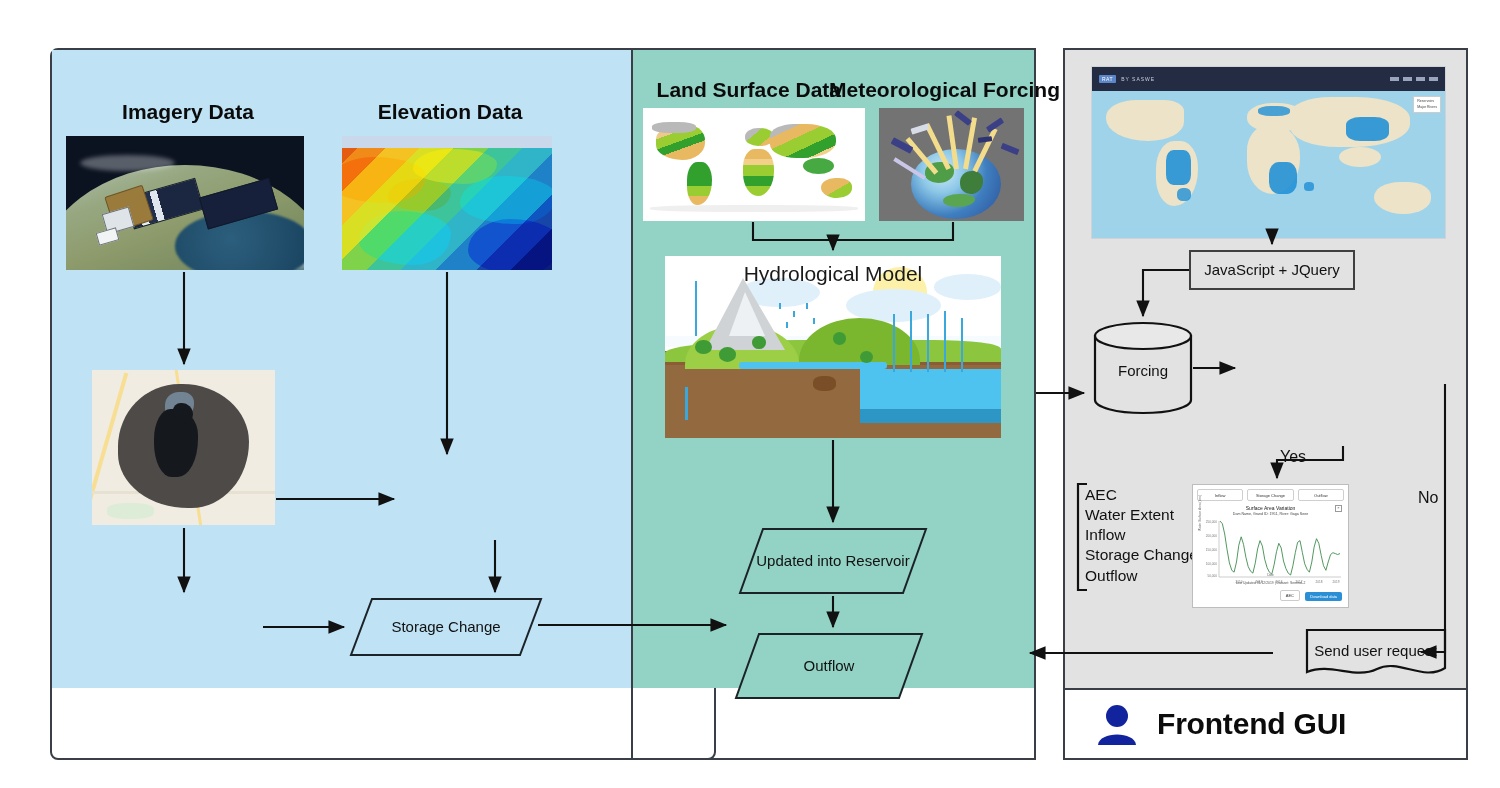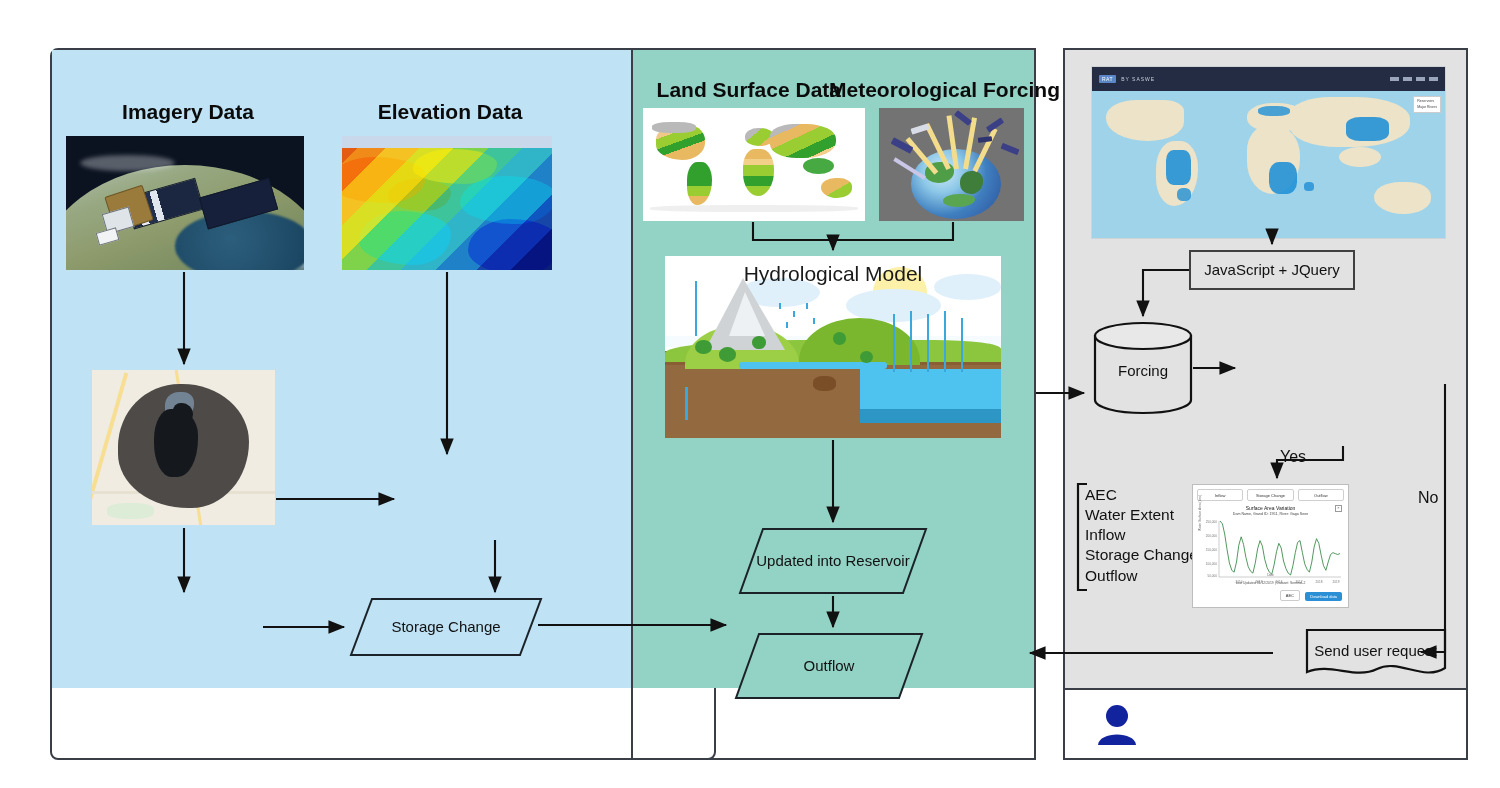--- a/index.html
+++ b/index.html
@@ -448,20 +448,21 @@
     </svg>
   </div>
 
   <div class="footer">
     <span class="gui-ico">
       <svg width="44" height="42" viewBox="0 0 44 42">
         <circle cx="22" cy="13" r="11" fill="#12239e"></circle>
         <path d="M3 42 C4 28, 40 28, 41 42 Z" fill="#12239e"></path>
       </svg>
     </span>
+    <span class="footer-label">Frontend GUI</span>
   </div>
 </div>
 
 <svg class="lay" style="left:0;top:0;z-index:30;" width="1500" height="788">
   <defs>
     <marker id="ah4" markerWidth="9" markerHeight="9" refX="7.4" refY="3.2" orient="auto">
       <path d="M0,0 L8,3.2 L0,6.4 z" fill="#111"></path>
     </marker>
   </defs>
   <g stroke="#111" stroke-width="2.1" fill="none">

